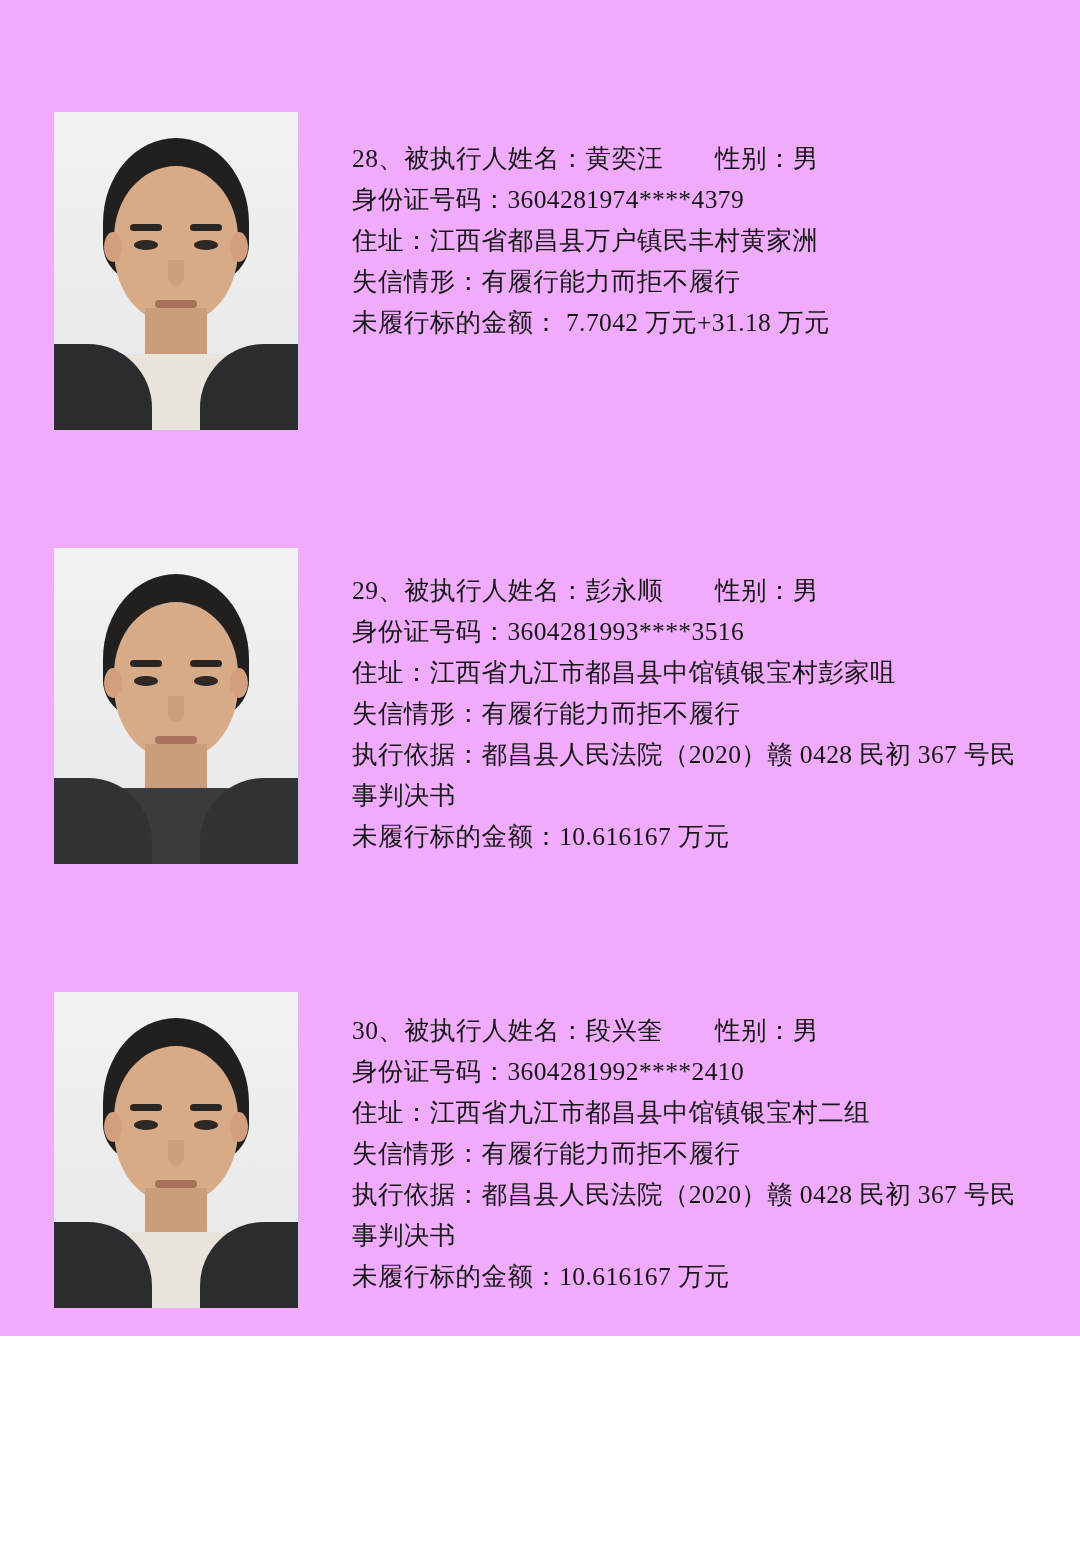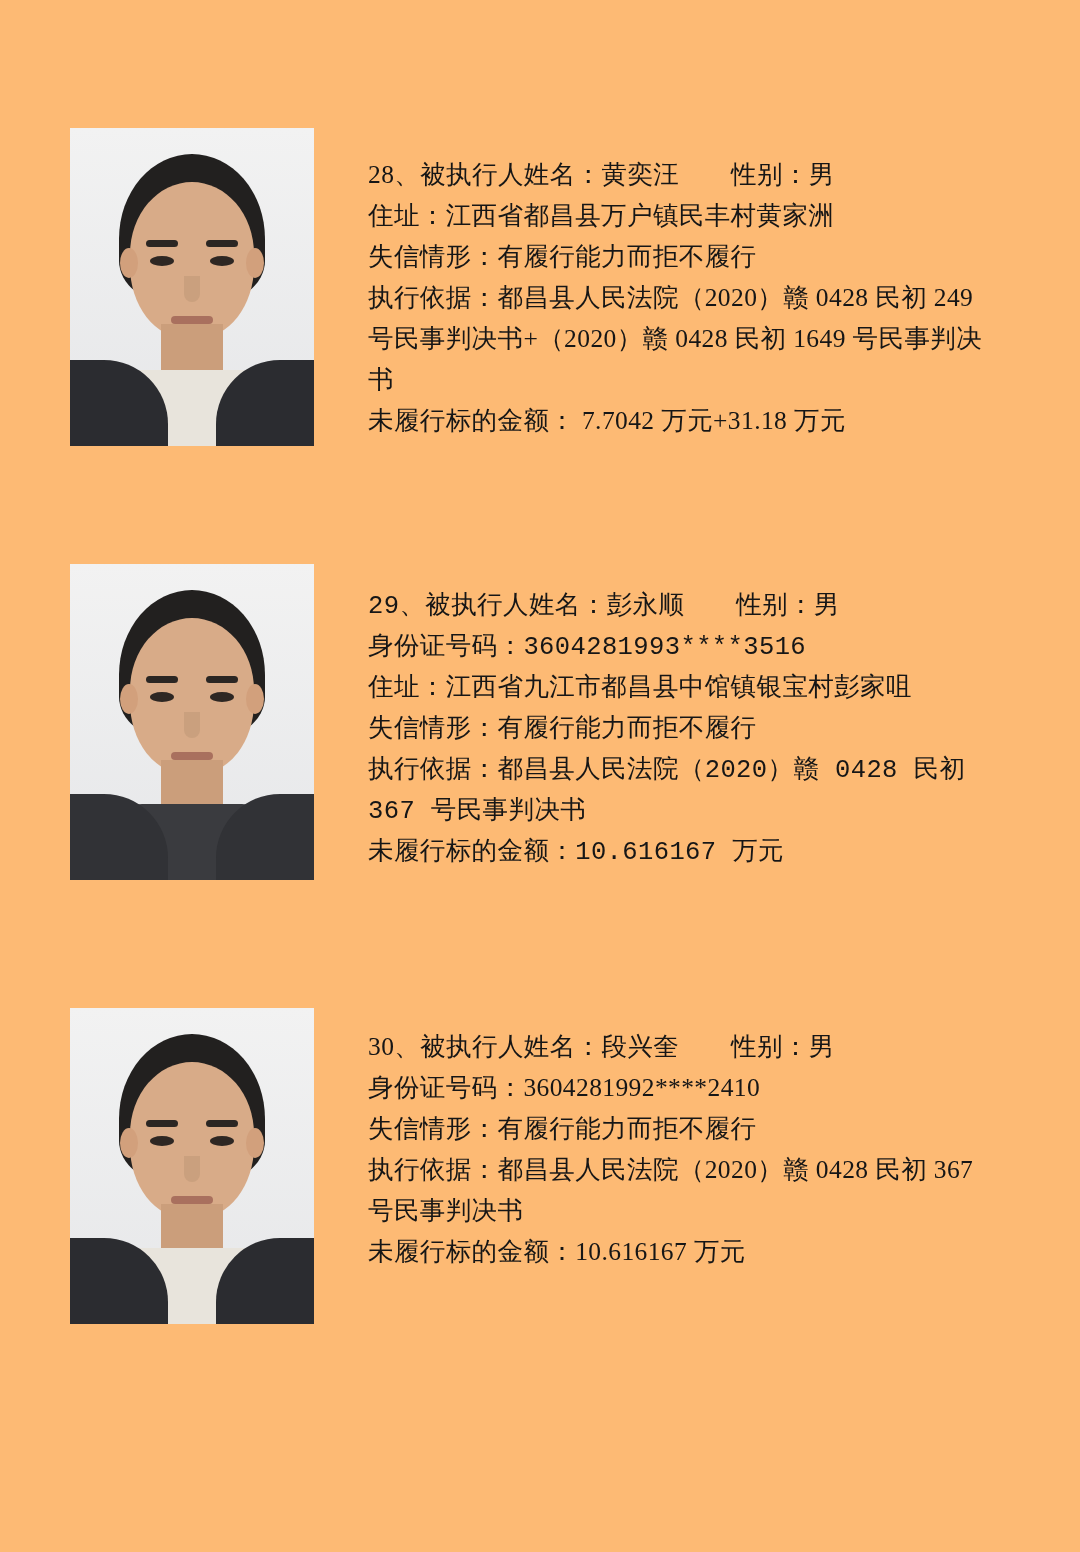--- a/index.html
+++ b/index.html
@@ -10,34 +10,34 @@
   body {
     width: 1080px;
     height: 1552px;
     font-family: "Liberation Serif", "DejaVu Serif", serif;
     color: #1a1a1a;
     overflow: hidden;
   }
   .page {
     position: relative;
     width: 1080px;
-    height: 1552px;
-    background: #fdba74;
-    padding: 16px;
+    height: 1336px;
+    background: #f0abfc;
+    padding: 0;
     box-sizing: border-box;
   }
   .entry {
     display: flex;
     align-items: flex-start;
     padding-left: 48px;
     padding-right: 60px;
     box-sizing: border-box;
   }
   .entry-1 { padding-top: 112px; }
-  .entry-2 { padding-top: 118px; font-family: Liberation Mono, monospace; }
+  .entry-2 { padding-top: 118px; }
   .entry-3 { padding-top: 128px; justify-content: flex-end; }
 
   .photo {
     flex: 0 0 auto;
     width: 244px;
     height: 318px;
     margin-left: 6px;
     position: relative;
     overflow: hidden;
     background: #e9eaec;
@@ -190,23 +190,23 @@
         <div class="nose"></div>
         <div class="mouth"></div>
         <div class="neck"></div>
         <div class="shirt"></div>
         <div class="jacket-l"></div>
         <div class="jacket-r"></div>
       </div>
     </div>
     <div class="info">
       <div class="line"><span>28、</span><span>被执行人姓名：</span><span>黄奕汪</span><span>　　</span><span>性别：</span><span>男</span></div>
+      <div class="line">身份证号码：3604281974****4379</div>
       <div class="line">住址：江西省都昌县万户镇民丰村黄家洲</div>
       <div class="line">失信情形：有履行能力而拒不履行</div>
-      <div class="line wrap">执行依据：都昌县人民法院（2020）赣 0428 民初 249 号民事判决书+（2020）赣 0428 民初 1649 号民事判决书</div>
       <div class="line">未履行标的金额： 7.7042 万元+31.18 万元</div>
     </div>
   </div>
 
   <div class="entry entry-2">
     <div class="photo p2">
       <div class="portrait dark">
         <div class="hair"></div>
         <div class="face"></div>
         <div class="ear-l"></div>
@@ -248,19 +248,20 @@
         <div class="mouth"></div>
         <div class="neck"></div>
         <div class="shirt"></div>
         <div class="jacket-l"></div>
         <div class="jacket-r"></div>
       </div>
     </div>
     <div class="info">
       <div class="line"><span>30、</span><span>被执行人姓名：</span><span>段兴奎</span><span>　　</span><span>性别：</span><span>男</span></div>
       <div class="line">身份证号码：3604281992****2410</div>
+      <div class="line">住址：江西省九江市都昌县中馆镇银宝村二组</div>
       <div class="line">失信情形：有履行能力而拒不履行</div>
       <div class="line wrap">执行依据：都昌县人民法院（2020）赣 0428 民初 367 号民事判决书</div>
       <div class="line">未履行标的金额：10.616167 万元</div>
     </div>
   </div>
 
 </div>
 
 </body></html>

